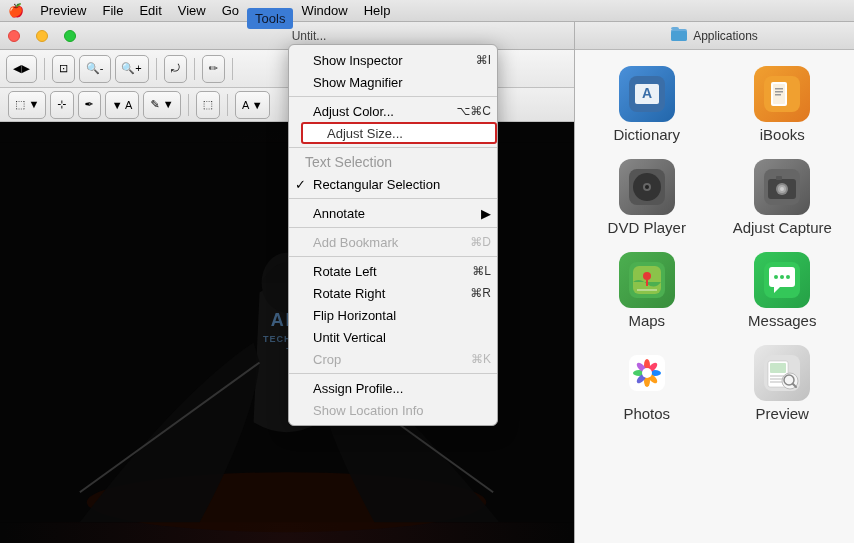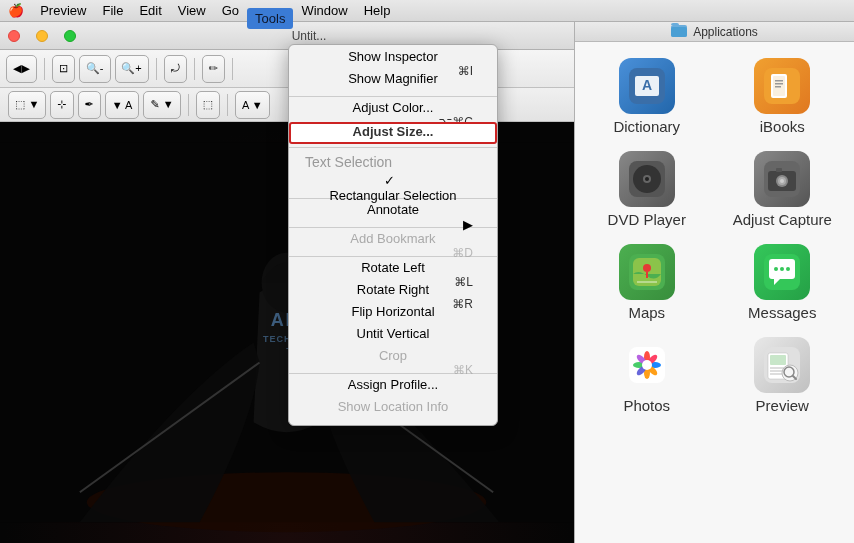--- a/index.html
+++ b/index.html
@@ -164,21 +164,21 @@
 
     
     .finder-sidebar {
       width: 279px;
       height: 100%;
       background: #f7f7f7;
       display: flex;
       flex-direction: column;
     }
     .finder-titlebar {
-      height: 20px;
+      height: 28px;
       background: linear-gradient(to bottom, #ebebeb, #d9d9d9);
       border-bottom: 1px solid #b8b8b8;
       display: flex;
       align-items: center;
       justify-content: center;
       font-size: 12px;
       font-weight: 500;
       color: #333;
     }
     .finder-titlebar-icon {
@@ -241,25 +241,24 @@
       border: 1px solid #aaa;
       border-radius: 6px;
       box-shadow: 0 4px 20px rgba(0,0,0,0.35);
       padding: 4px 0;
       z-index: 200;
     }
     .menu-item {
       height: 22px;
       display: flex;
       align-items: center;
-      padding: 0 24px;
+      padding: 0 6px;
       font-size: 13px;
       cursor: default;
       position: relative;
-      flex-direction: column;
     }
     .menu-item.disabled {
       color: #aaa;
     }
     .menu-item .shortcut {
       margin-left: auto;
       font-size: 12px;
       opacity: 0.8;
     }
     .menu-item .checkmark {
@@ -284,21 +283,22 @@
     }
     .adjust-size-highlight {
       background: white;
       border: 2px solid #cc2222;
       border-radius: 3px;
       color: #333;
     }
 
     
     .menu-item-adjust-size {
-      font-weight: 700;
+      font-weight: 400;
+      margin-left: 12px;
     }
   </style>
 </head>
 <body>
 
 <div class="menubar">
   <span class="menubar-item menubar-apple">
     <span>🍎</span>
   </span>
   <span class="menubar-item">

